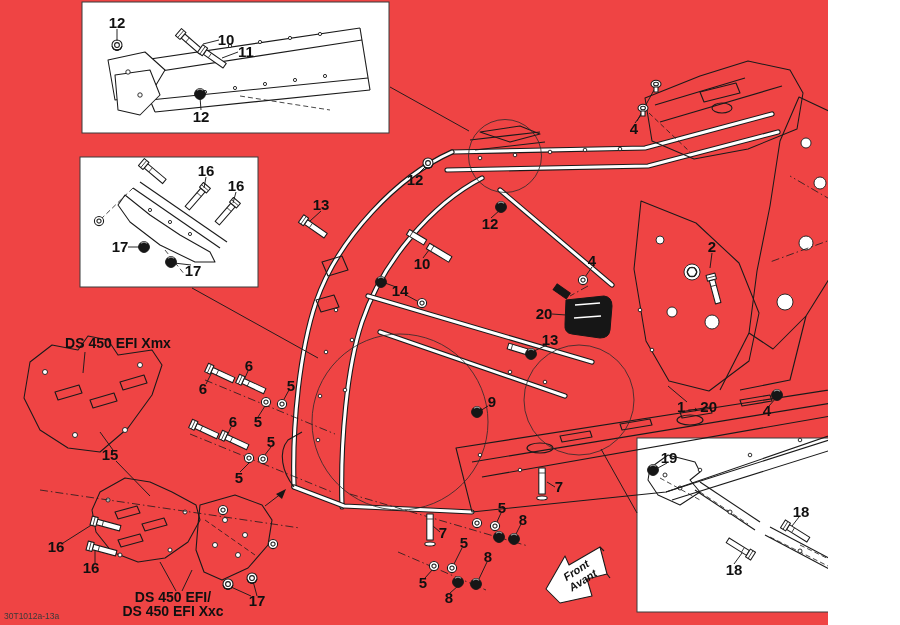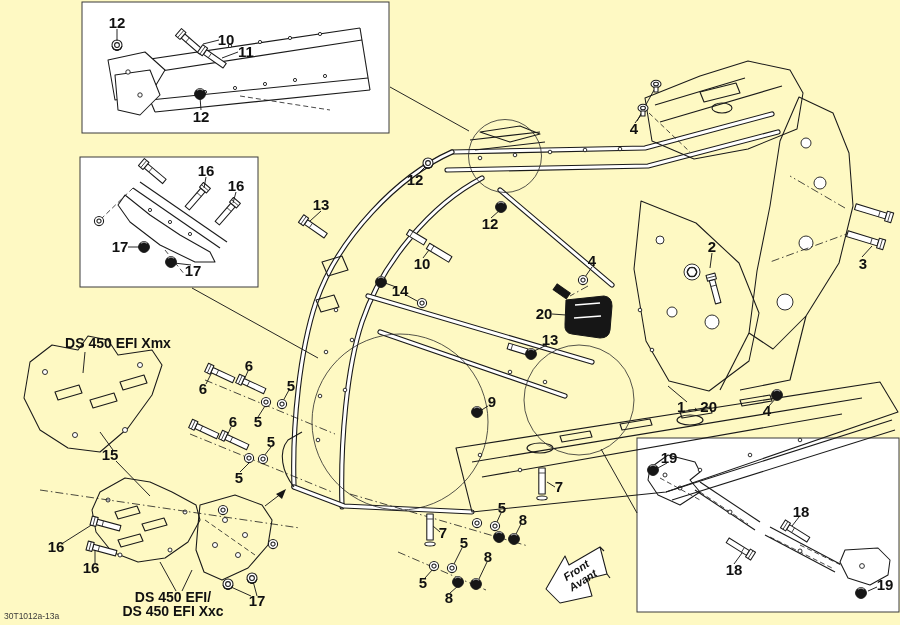--- a/index.html
+++ b/index.html
@@ -1,16 +1,16 @@
 <!DOCTYPE html>
 <html><head>
 <meta charset="utf-8">
 <style>
   html,body{margin:0;padding:0;background:#fff;}
-  .stage{position:relative;width:900px;height:625px;background:#fef9c3;overflow:hidden;
+  .stage{position:relative;width:828px;height:625px;background:#ef4444;overflow:hidden;
          font-family:"Liberation Sans",sans-serif;}
   svg{position:absolute;left:0;top:0;}
   .tb{stroke:#1a1a1a;stroke-width:5.2;fill:none;stroke-linecap:round;stroke-linejoin:round}
   .tw{stroke:#ffffff;stroke-width:3;fill:none;stroke-linecap:round;stroke-linejoin:round}
   .ln{stroke:#1a1a1a;stroke-width:1.1;fill:none;stroke-linejoin:round}
   .lnw{stroke:#1a1a1a;stroke-width:1.05;fill:#ffffff;stroke-linejoin:round}
   .thin{stroke:#2a2a2a;stroke-width:.8;fill:none}
   .lead{stroke:#1a1a1a;stroke-width:.95;fill:none}
   .dash{stroke:#1a1a1a;stroke-width:.8;stroke-dasharray:5 3;fill:none}
   .ddot{stroke:#1a1a1a;stroke-width:.8;stroke-dasharray:8 3 1.5 3;fill:none}

